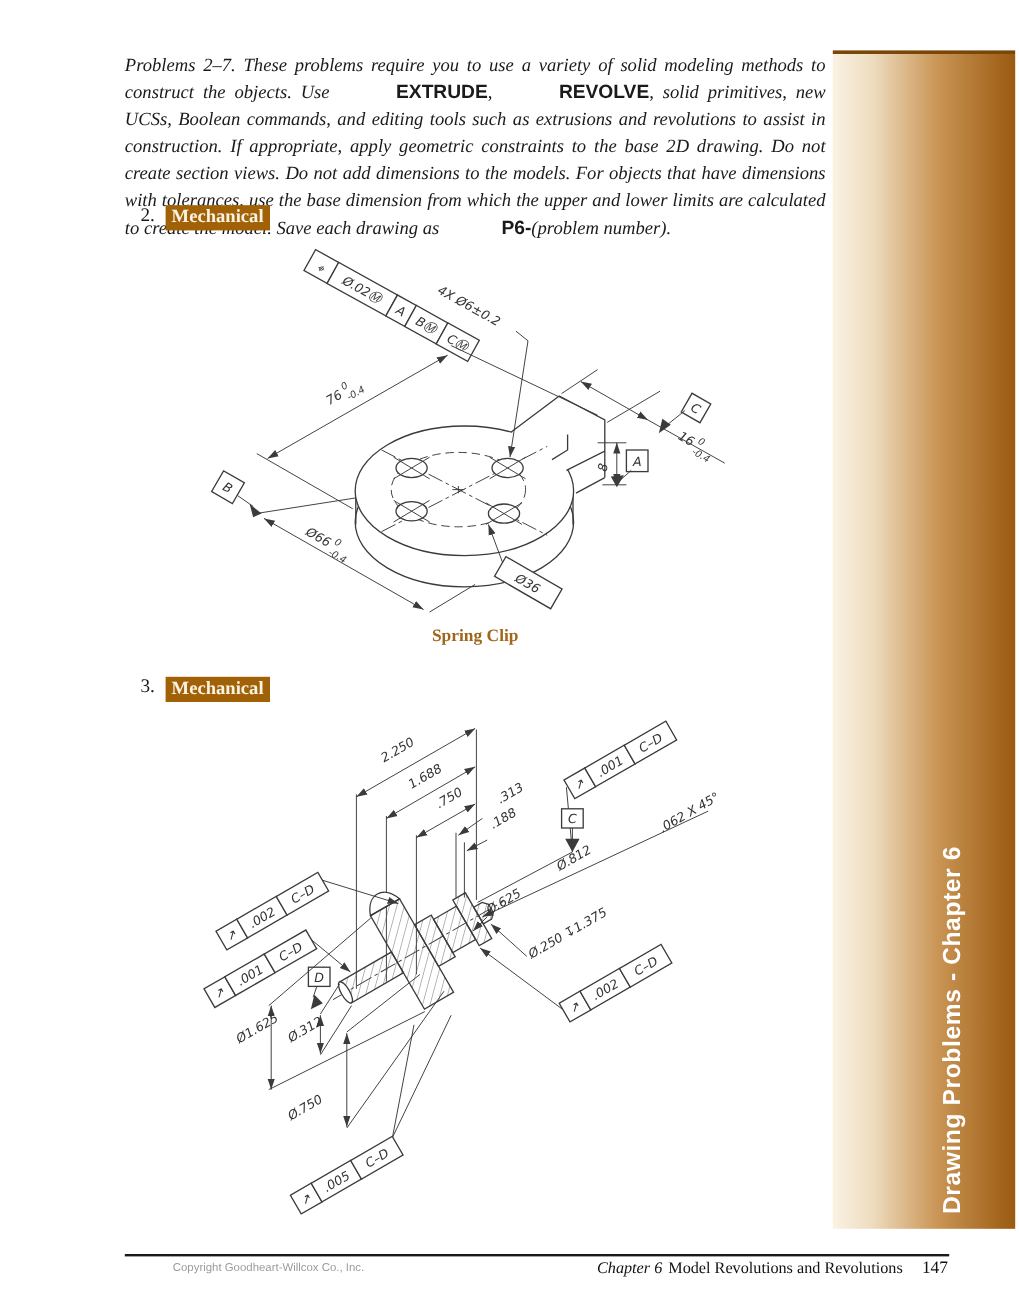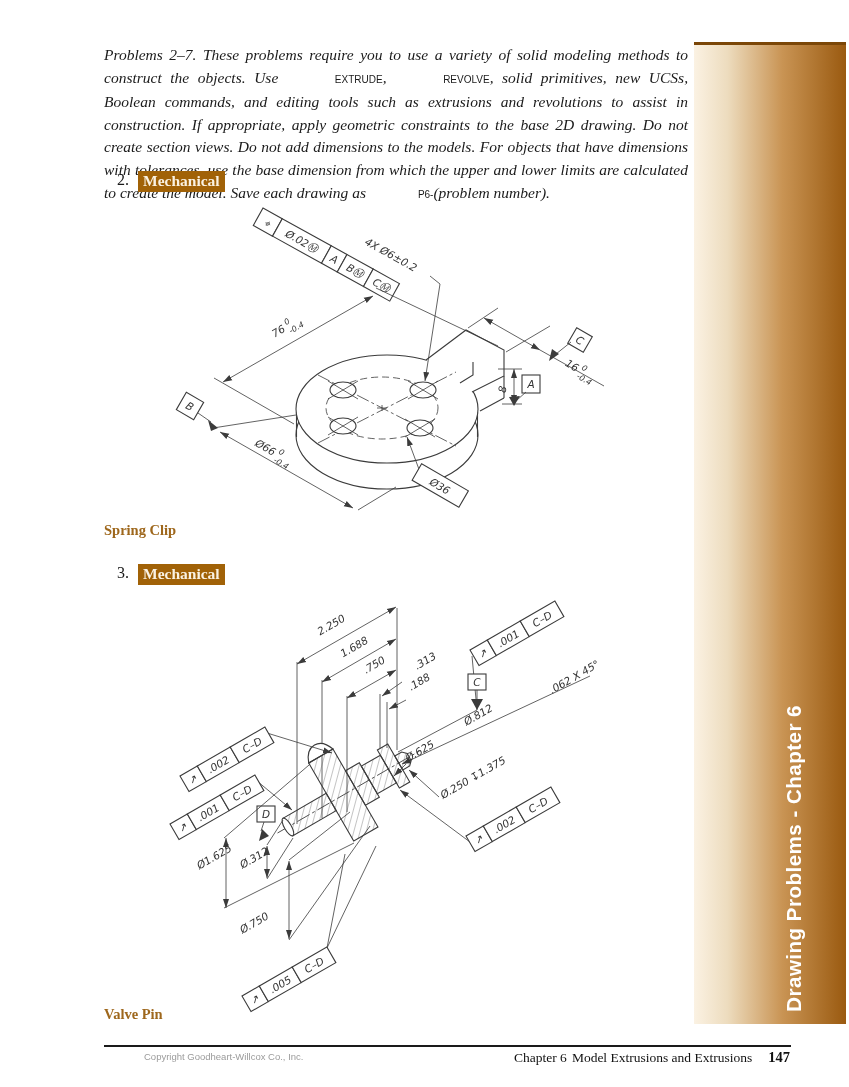--- a/index.html
+++ b/index.html
@@ -1,34 +1,34 @@
 <!DOCTYPE html>
 <html><head>
 <meta charset="utf-8">
 <style>
   html,body{margin:0;padding:0;background:#fff;}
   .page{position:relative;width:849px;height:1087px;background:#ffffff;font-family:"Liberation Serif",serif;overflow:hidden;}
   .intro{position:absolute;left:104px;top:44px;width:584px;margin:0;font-style:italic;font-size:15.5px;line-height:22.6px;text-align:justify;color:#1a1a1a;}
-  .cmd{font-style:normal;font-weight:normal;font-family:"Liberation Sans",sans-serif;font-size:10px;padding-left:48px;}
+  .cmd{font-style:normal;font-weight:bold;font-family:"Liberation Sans",sans-serif;font-size:16px;padding-left:48px;}
   .prob{position:absolute;left:117px;display:flex;gap:9px;font-size:16px;color:#1a1a1a;align-items:flex-start;}
   .prob .lbl{background:#a16207;color:#FAF2E2;font-weight:bold;padding:0 5px 2px;font-size:15.5px;line-height:19px;}
-  .cap{position:absolute;left:104px;width:584px;font-weight:bold;font-size:14.5px;color:#9E671C;}
+  .cap{position:absolute;left:104px;width:584px;text-align:center;font-weight:bold;font-size:14.5px;color:#9E671C;}
   .svg1{position:absolute;left:168px;top:194px;}
   .svg2{position:absolute;left:150px;top:598px;}
   .sidebar{position:absolute;left:694px;top:42px;width:152px;height:982px;box-sizing:border-box;
     background:linear-gradient(90deg,#FBF2E3 0%,#EDDCBE 22%,#C99454 58%,#9A5A10 100%);
     border-top:3px solid #7B4708;}
   .sidebar-text{position:absolute;right:40px;bottom:12px;writing-mode:vertical-rl;transform:rotate(180deg);
     font-family:"Liberation Sans",sans-serif;font-weight:bold;font-size:20.5px;color:#ffffff;letter-spacing:.5px;white-space:nowrap;}
   .frule{position:absolute;left:104px;top:1045px;width:687px;height:2px;background:#1a1a1a;}
   .fcopy{position:absolute;left:104px;top:1051px;font-family:"Liberation Sans",sans-serif;font-size:9.5px;color:#9b9b9b;margin-left:40px;}
   .fright{position:absolute;top:1049px;right:59px;font-size:13.5px;color:#111;white-space:nowrap;}
-  .fright .ch{}
+  .fright .ch{font-style:italic;}
   .fright .bt{margin-left:5px;}
-  .fright .pg{font-weight:bold;font-size:14.5px;margin-left:16px;}
+  .fright .pg{font-weight:normal;font-size:14.5px;margin-left:16px;}
   svg .ln{stroke:#3b3b3b;stroke-width:1.1;fill:none;}
   svg .lnt{stroke:#3b3b3b;stroke-width:.8;fill:none;}
   svg .fw{fill:#fff;stroke:#3b3b3b;stroke-width:1.1;}
   svg .dt{font:italic 10.5px "DejaVu Sans",sans-serif;fill:#333;}
   svg .dts{font:italic 8px "DejaVu Sans",sans-serif;fill:#333;}
   svg .tri{fill:#3b3b3b;stroke:none;}
   svg .hx{fill:url(#hatV);stroke:#3b3b3b;stroke-width:1.1;}
 </style>
 </head>
 <body>
@@ -354,25 +354,24 @@
         <rect class="fw" x="0" y="0" width="20" height="18"></rect>
           <rect class="fw" x="20" y="0" width="38" height="18"></rect>
           <rect class="fw" x="58" y="0" width="40" height="18"></rect>
         <text class="dt" x="10" y="13" text-anchor="middle">↗</text>
         <text class="dt" x="39" y="13" text-anchor="middle">.005</text>
         <text class="dt" x="78" y="13" text-anchor="middle">C–D</text>
       </g>
     </g>
   </svg>
 
-  <div class="cap" style="top:1006px">Valve Pin</div>
 
   <div class="sidebar">
     <div class="sidebar-text">Drawing Problems - Chapter 6</div>
   </div>
 
   <div class="frule"></div>
   <div class="fcopy">Copyright Goodheart-Willcox Co., Inc.</div>
   <div class="fright">
-    <span class="ch">Chapter 6</span><span class="bt">Model Extrusions and Extrusions</span><span class="pg">147</span>
+    <span class="ch">Chapter 6</span><span class="bt">Model Revolutions and Revolutions</span><span class="pg">147</span>
   </div>
 
 </div>
 
 </body></html>

